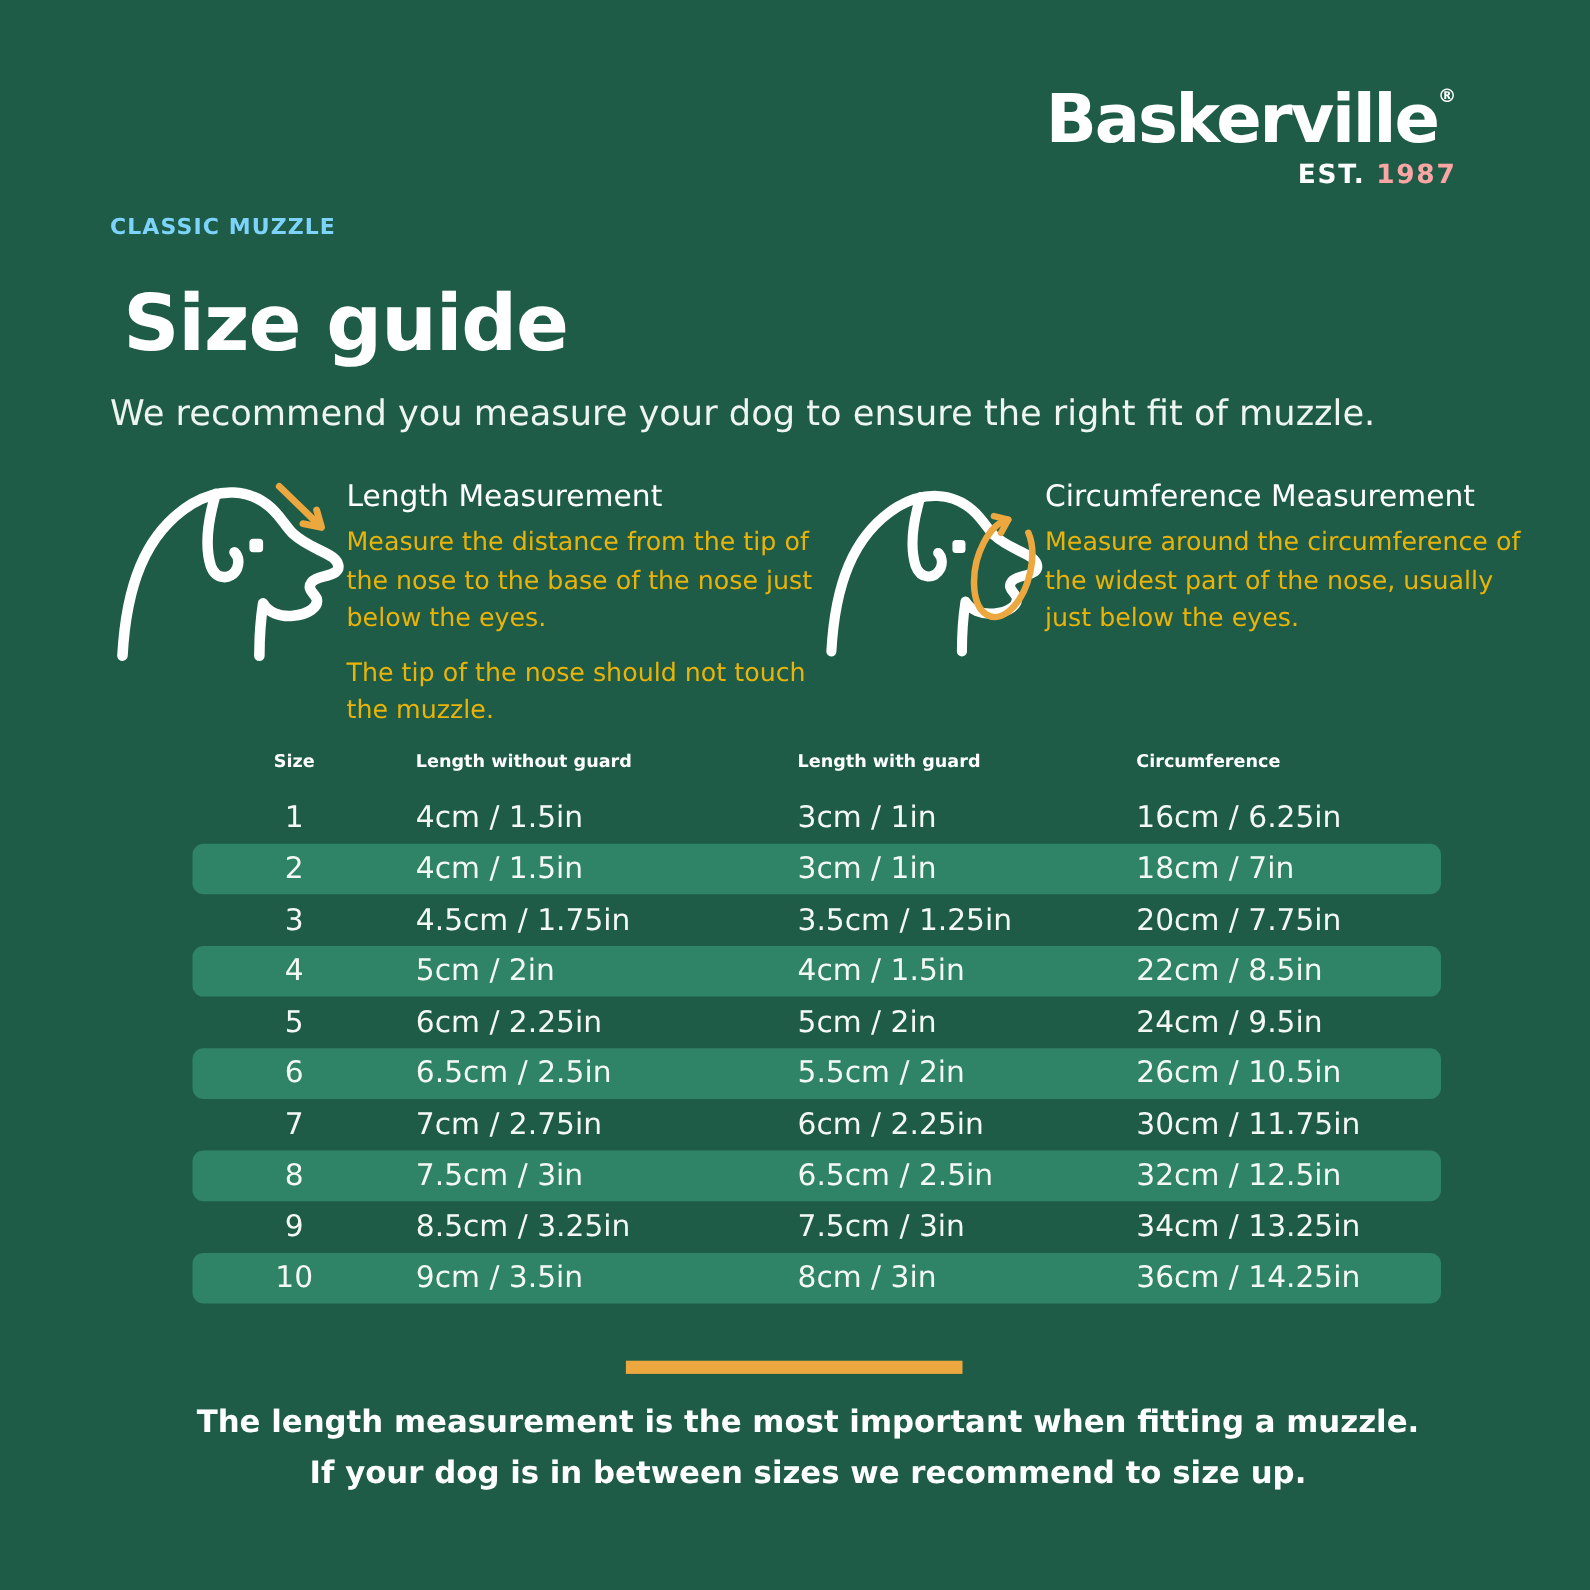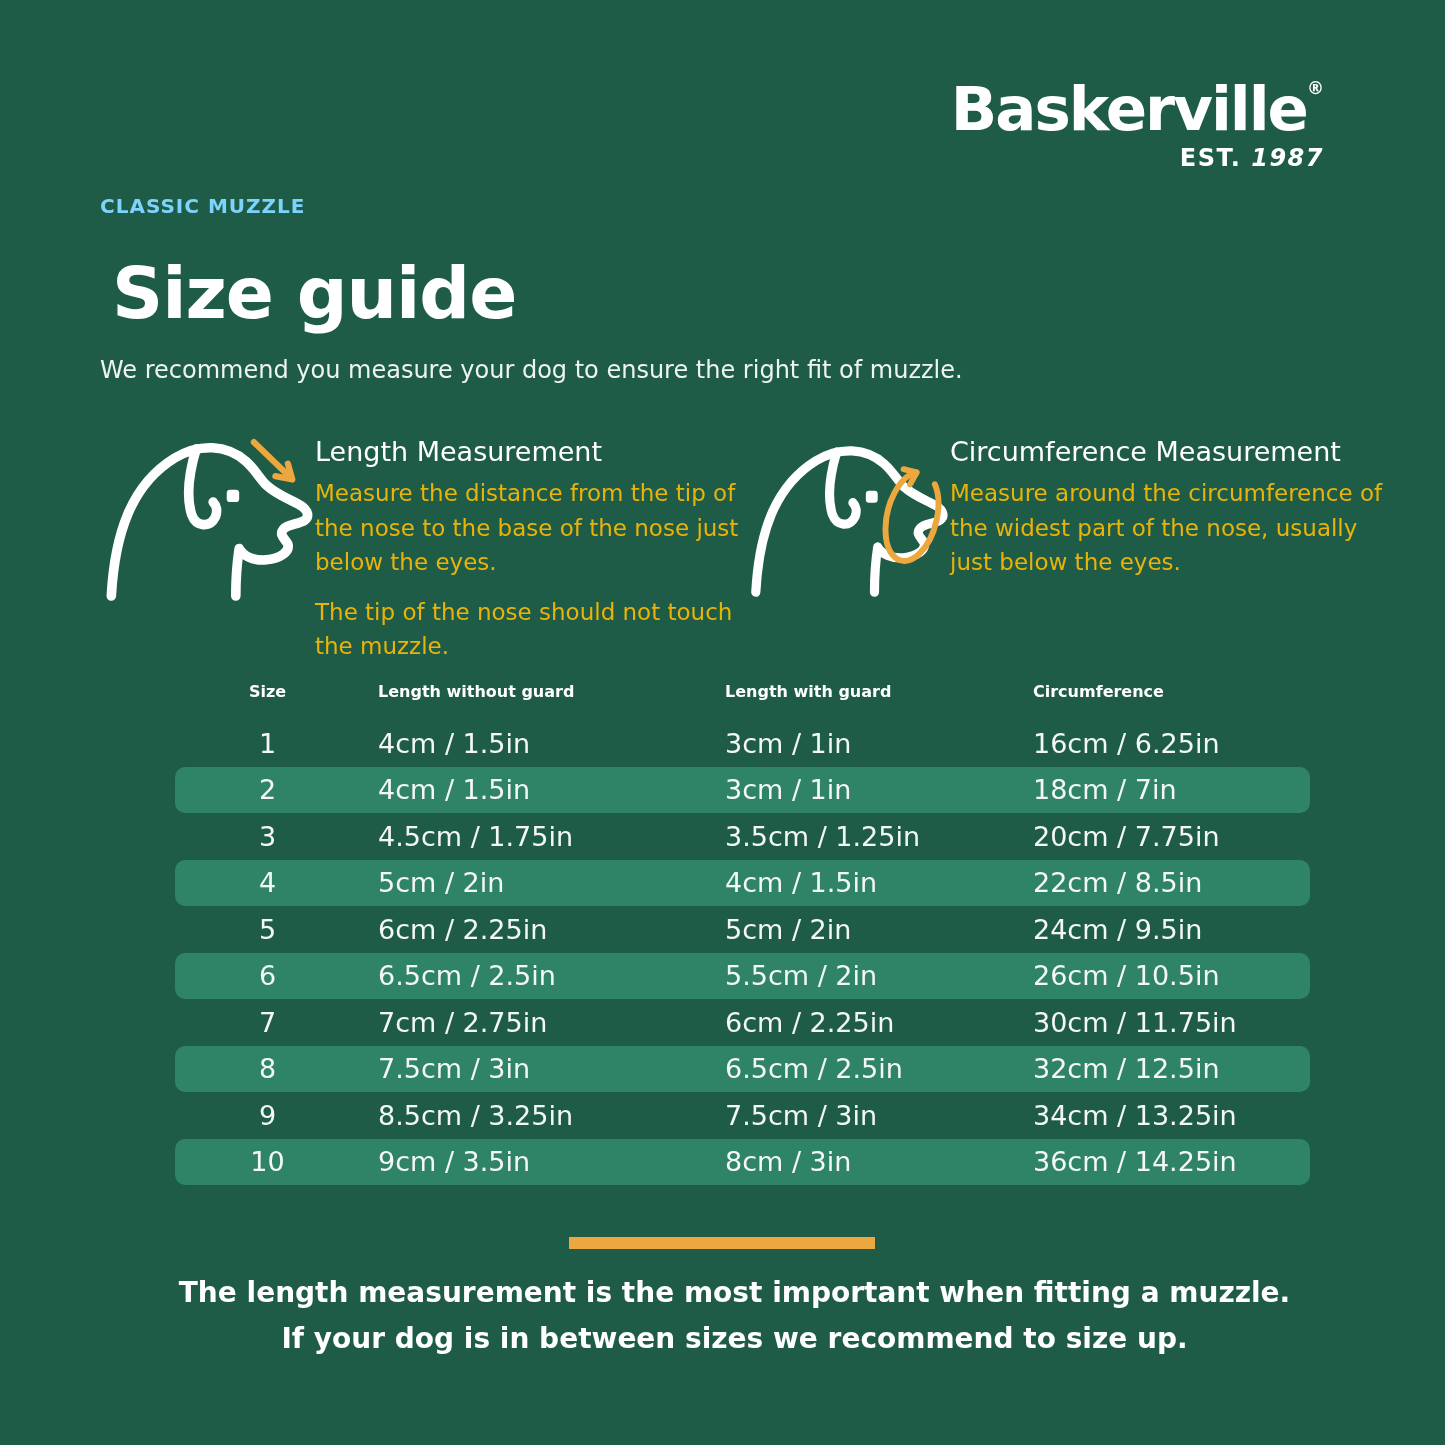--- a/index.html
+++ b/index.html
@@ -6,25 +6,25 @@
   .page{
     position:relative;width:1401px;height:1445px;overflow:hidden;
     background:#1e5c48;color:#ffffff;
     font-family:"DejaVu Sans","Liberation Sans",sans-serif;
   }
   
   .logo{position:absolute;top:78px;right:77px;text-align:right;line-height:1;}
   .brand{font-size:61px;font-weight:bold;letter-spacing:-2px;white-space:nowrap;}
   .reg{font-size:17px;font-weight:bold;vertical-align:top;position:relative;top:2px;letter-spacing:0;}
   .est{margin-top:7px;font-size:24px;font-weight:bold;letter-spacing:1.5px;}
-  .est .year{color:#ffffff;font-style:italic;}
+  .est .year{color:#fca5a5;}
   
   .eyebrow{position:absolute;left:100px;top:194px;color:#7dd3fc;font-size:20px;font-weight:bold;letter-spacing:1px;}
   .title{position:absolute;left:96px;top:236px;margin:16px;font-size:71px;font-weight:bold;letter-spacing:-1px;}
-  .subtitle{position:absolute;left:100px;top:356px;margin:0;font-size:24px;color:#eef4f0;}
+  .subtitle{position:absolute;left:100px;top:356px;margin:0;font-size:32px;color:#eef4f0;}
   
   .measures{position:absolute;left:100px;top:426px;display:flex;}
   .measure{display:flex;}
   .measure-icon{flex:none;}
   .m1{width:645px;}
   .m1 .measure-icon{width:215px;}
   .m2 .measure-icon{width:205px;}
   .measure-text{padding-top:10px;}
   .measure-text h3{margin:0 0 9px 0;font-size:27px;font-weight:normal;letter-spacing:0;}
   .measure-text p{margin:0 0 15px 0;font-size:23px;line-height:1.5;color:#eab308;width:432px;}

